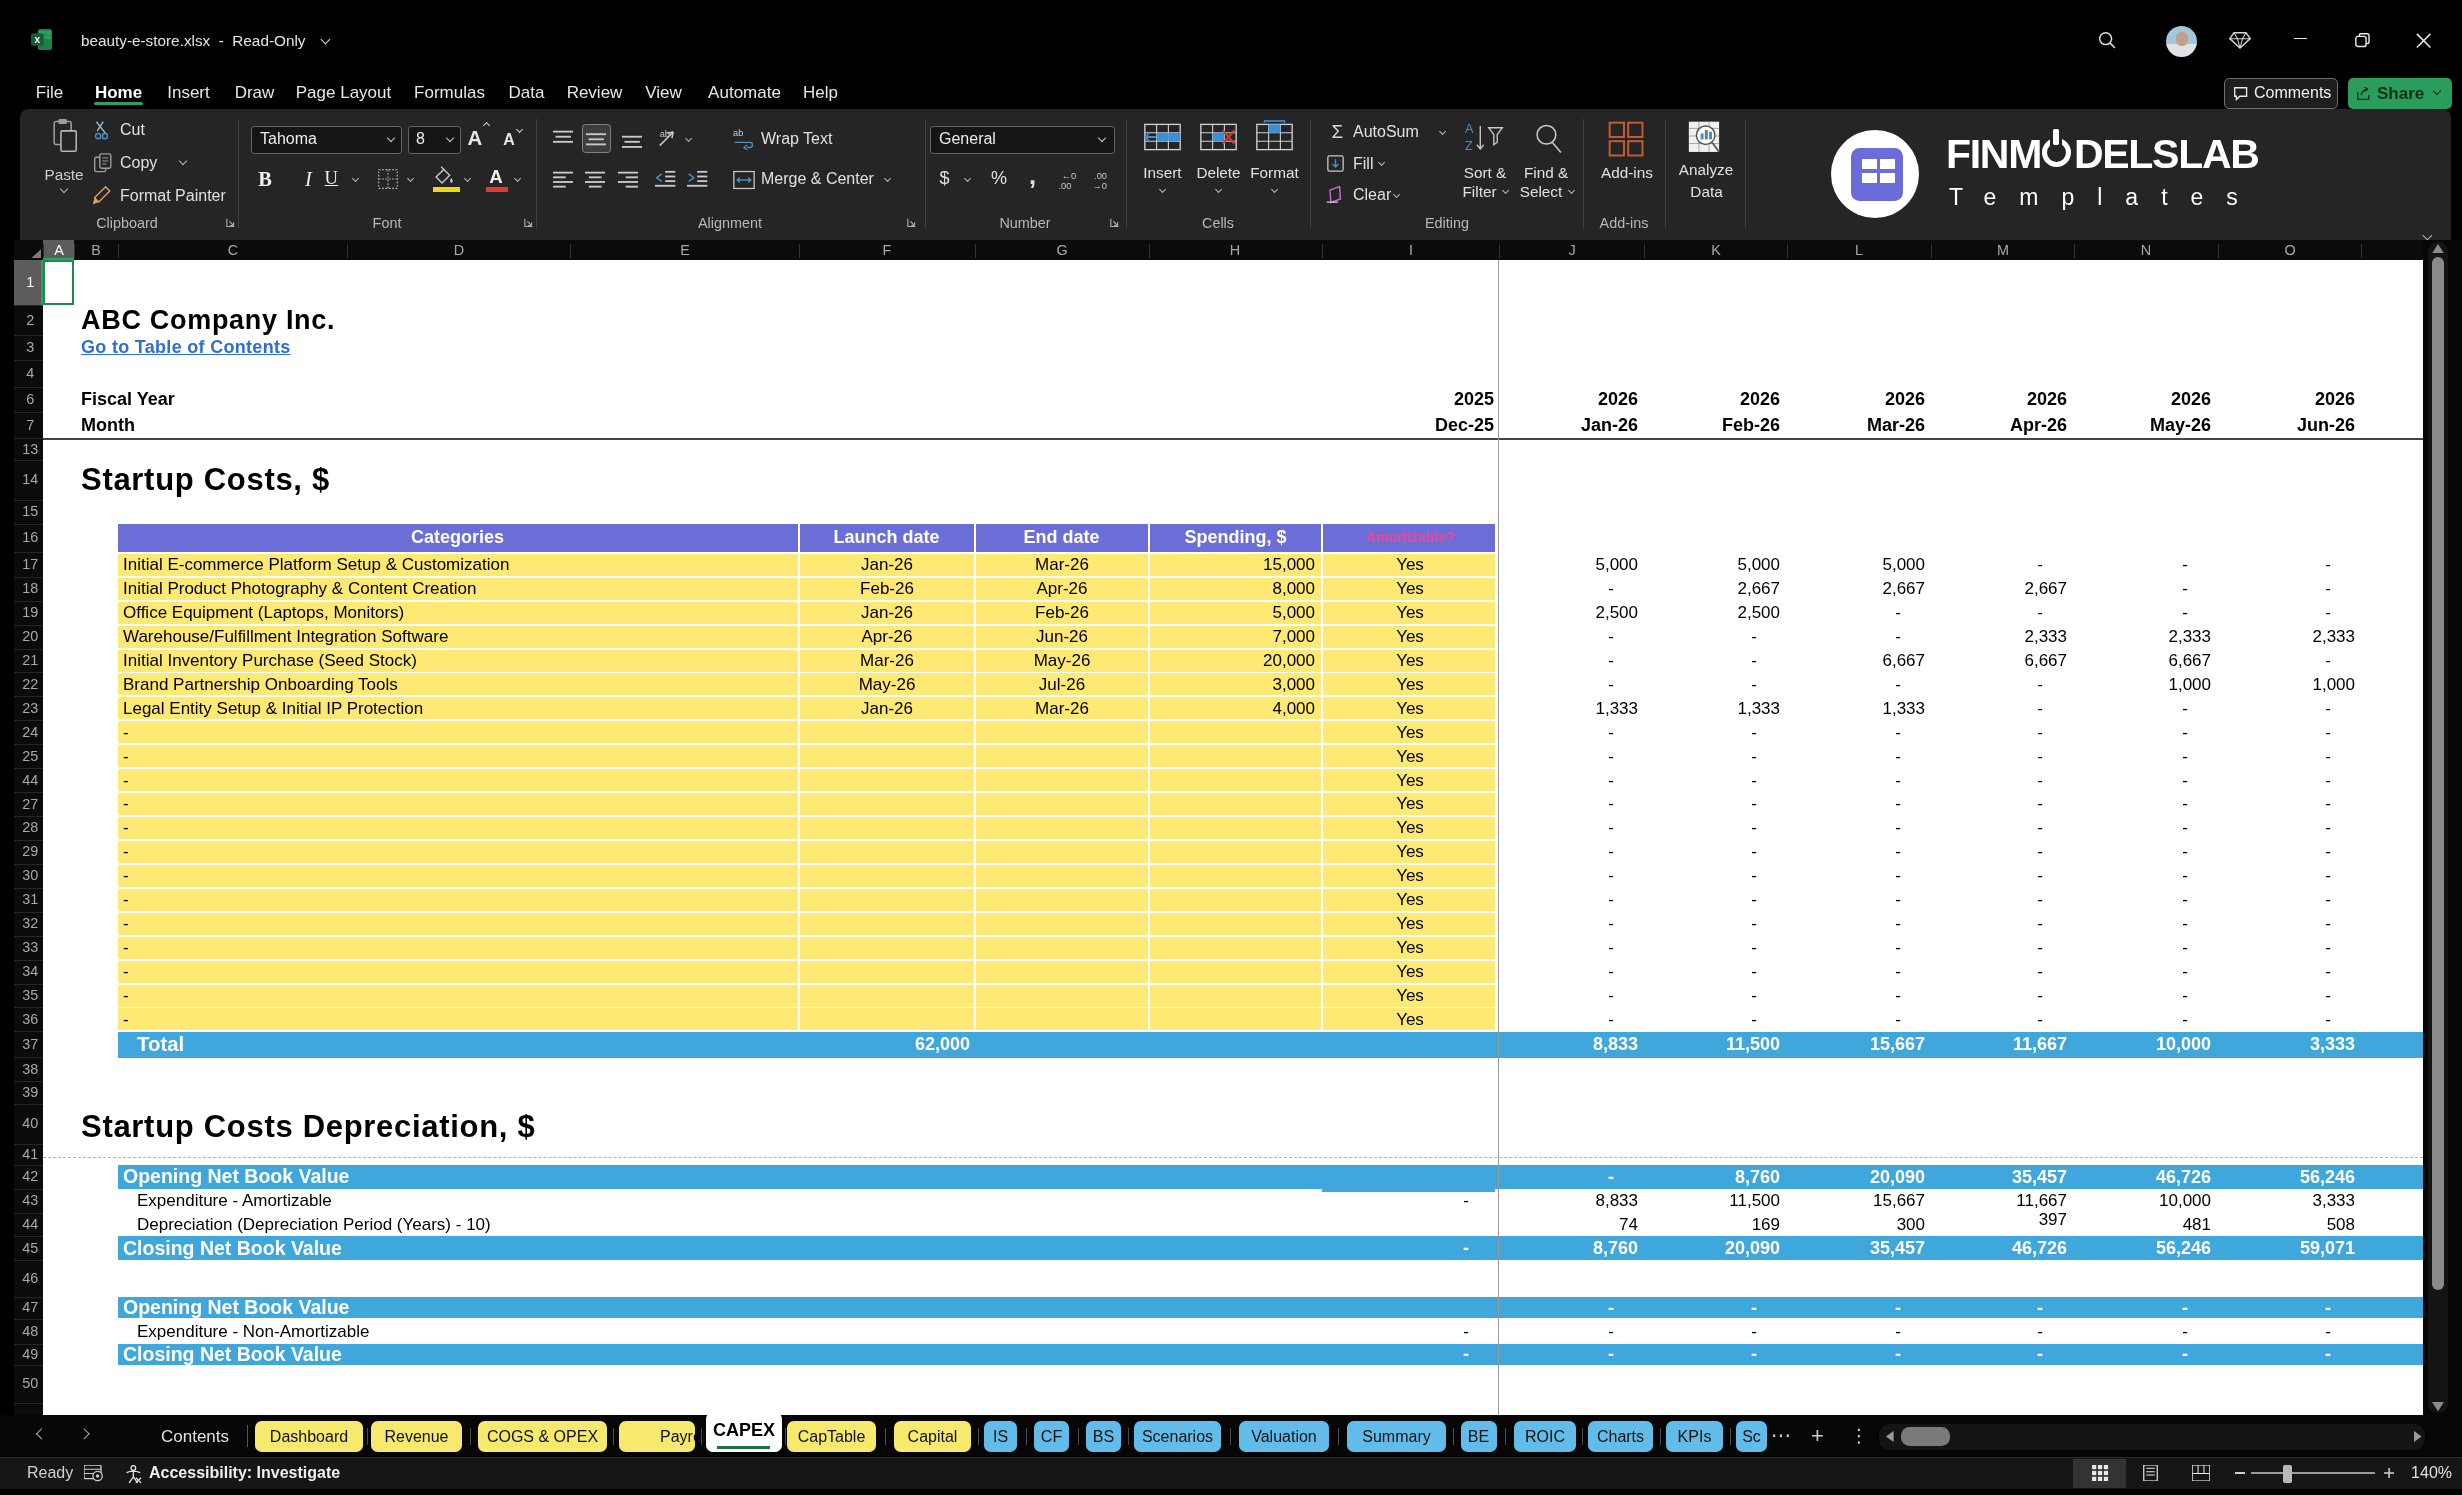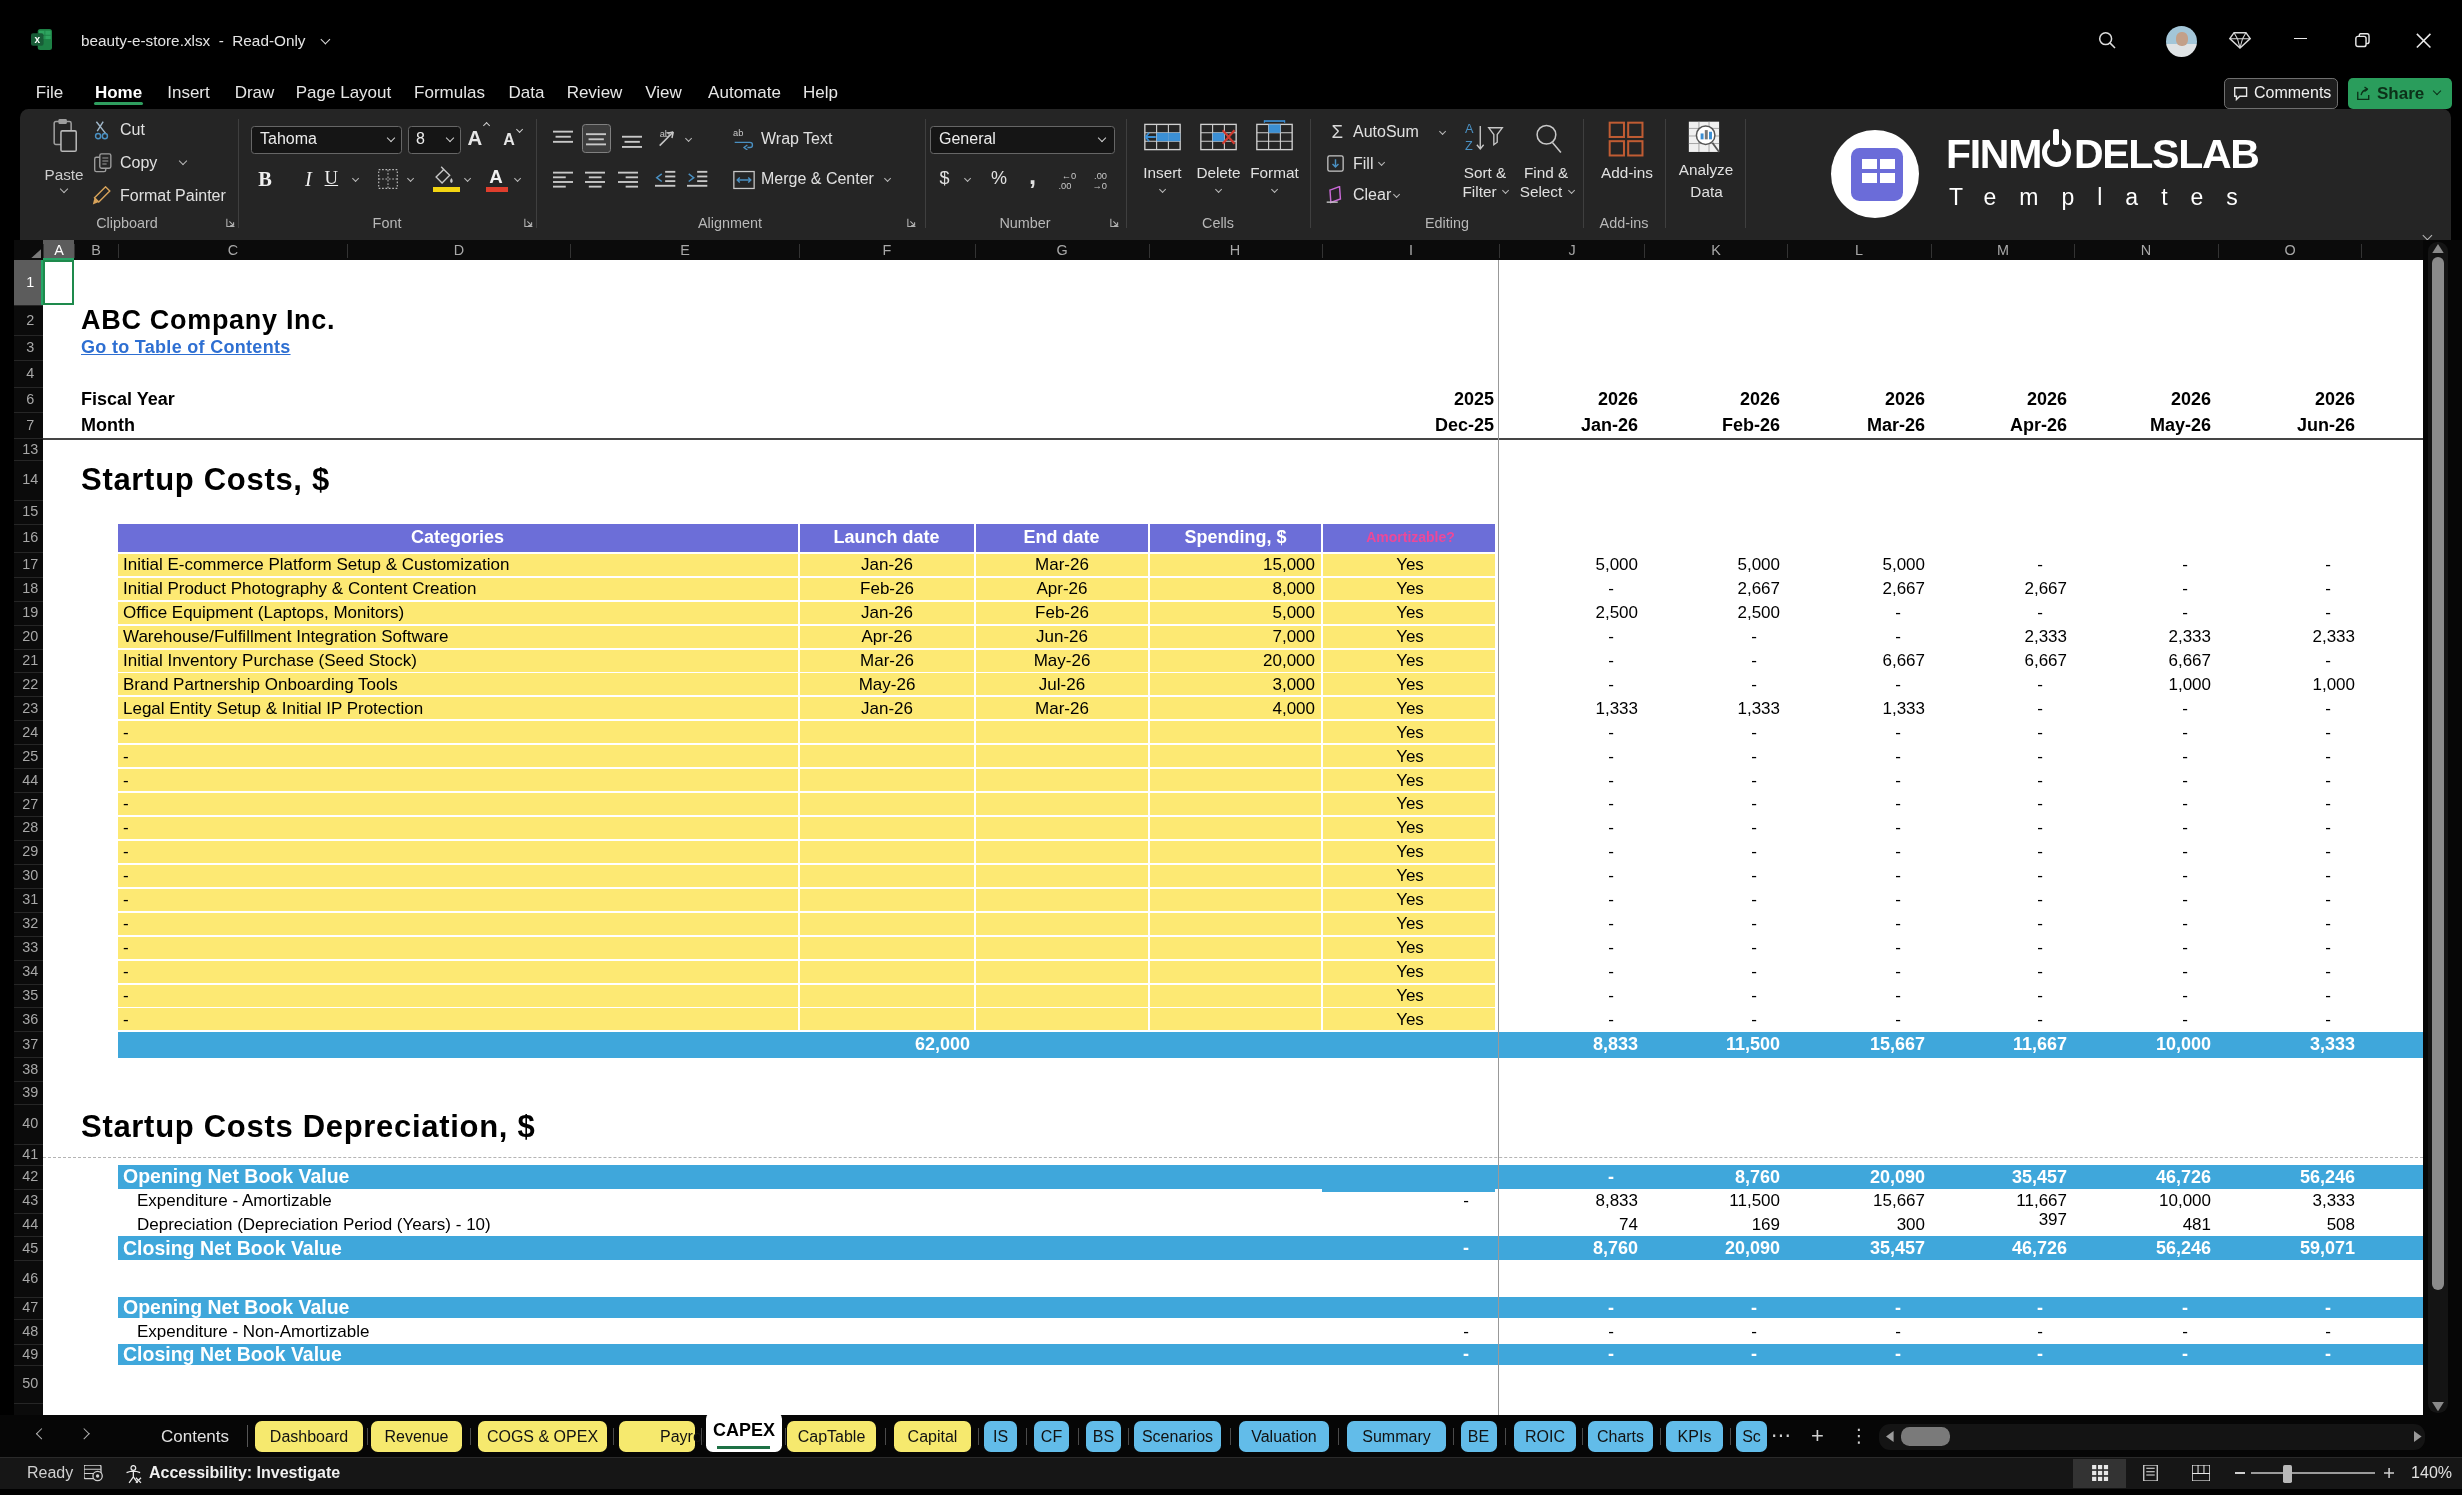--- a/index.html
+++ b/index.html
@@ -744,20 +744,21 @@
 <div style="position:absolute;left:1321px;top:1008px;width:1.7px;height:22.4px;background:#fff;"></div>
 <div style="position:absolute;left:123px;top:1006px;width:509px;height:27px;line-height:27px;font-size:17px;color:#000;font-weight:normal;text-align:left;white-space:nowrap;">-</div>
 <div style="position:absolute;left:1359px;top:1006px;width:102px;height:27px;line-height:27px;font-size:17px;color:#000;font-weight:normal;text-align:center;white-space:nowrap;">Yes</div>
 <div style="position:absolute;left:1563px;top:1006px;width:51px;height:27px;line-height:27px;font-size:17px;color:#000;font-weight:normal;text-align:right;white-space:nowrap;">-</div>
 <div style="position:absolute;left:1706px;top:1006px;width:51px;height:27px;line-height:27px;font-size:17px;color:#000;font-weight:normal;text-align:right;white-space:nowrap;">-</div>
 <div style="position:absolute;left:1850px;top:1006px;width:51px;height:27px;line-height:27px;font-size:17px;color:#000;font-weight:normal;text-align:right;white-space:nowrap;">-</div>
 <div style="position:absolute;left:1992px;top:1006px;width:51px;height:27px;line-height:27px;font-size:17px;color:#000;font-weight:normal;text-align:right;white-space:nowrap;">-</div>
 <div style="position:absolute;left:2137px;top:1006px;width:51px;height:27px;line-height:27px;font-size:17px;color:#000;font-weight:normal;text-align:right;white-space:nowrap;">-</div>
 <div style="position:absolute;left:2280px;top:1006px;width:51px;height:27px;line-height:27px;font-size:17px;color:#000;font-weight:normal;text-align:right;white-space:nowrap;">-</div>
 <div style="position:absolute;left:118px;top:1032px;width:2305px;height:25.5px;background:#3fa7db;"></div>
+<div style="position:absolute;left:137px;top:1028px;width:509px;height:33px;line-height:33px;font-size:20.4px;color:#fff;font-weight:bold;text-align:left;white-space:nowrap;">Total</div>
 <div style="position:absolute;left:851px;top:1030px;width:119px;height:28.5px;line-height:28.5px;font-size:18px;color:#fff;font-weight:bold;text-align:right;white-space:nowrap;">62,000</div>
 <div style="position:absolute;left:1519px;top:1030px;width:119px;height:28.5px;line-height:28.5px;font-size:18px;color:#fff;font-weight:bold;text-align:right;white-space:nowrap;">8,833</div>
 <div style="position:absolute;left:1661px;top:1030px;width:119px;height:28.5px;line-height:28.5px;font-size:18px;color:#fff;font-weight:bold;text-align:right;white-space:nowrap;">11,500</div>
 <div style="position:absolute;left:1806px;top:1030px;width:119px;height:28.5px;line-height:28.5px;font-size:18px;color:#fff;font-weight:bold;text-align:right;white-space:nowrap;">15,667</div>
 <div style="position:absolute;left:1948px;top:1030px;width:119px;height:28.5px;line-height:28.5px;font-size:18px;color:#fff;font-weight:bold;text-align:right;white-space:nowrap;">11,667</div>
 <div style="position:absolute;left:2092px;top:1030px;width:119px;height:28.5px;line-height:28.5px;font-size:18px;color:#fff;font-weight:bold;text-align:right;white-space:nowrap;">10,000</div>
 <div style="position:absolute;left:2236px;top:1030px;width:119px;height:28.5px;line-height:28.5px;font-size:18px;color:#fff;font-weight:bold;text-align:right;white-space:nowrap;">3,333</div>
 <div style="position:absolute;left:81px;top:1102px;width:509px;height:49px;line-height:49px;font-size:31px;color:#000;font-weight:bold;text-align:left;white-space:nowrap;letter-spacing:0.7px;">Startup Costs Depreciation, $</div>
 <div style="position:absolute;left:43px;top:1157px;width:2380px;height:0px;border-top:1.3px dashed #b4b4b4;"></div>
 <div style="position:absolute;left:118px;top:1165px;width:2305px;height:24px;background:#3fa7db;"></div>

